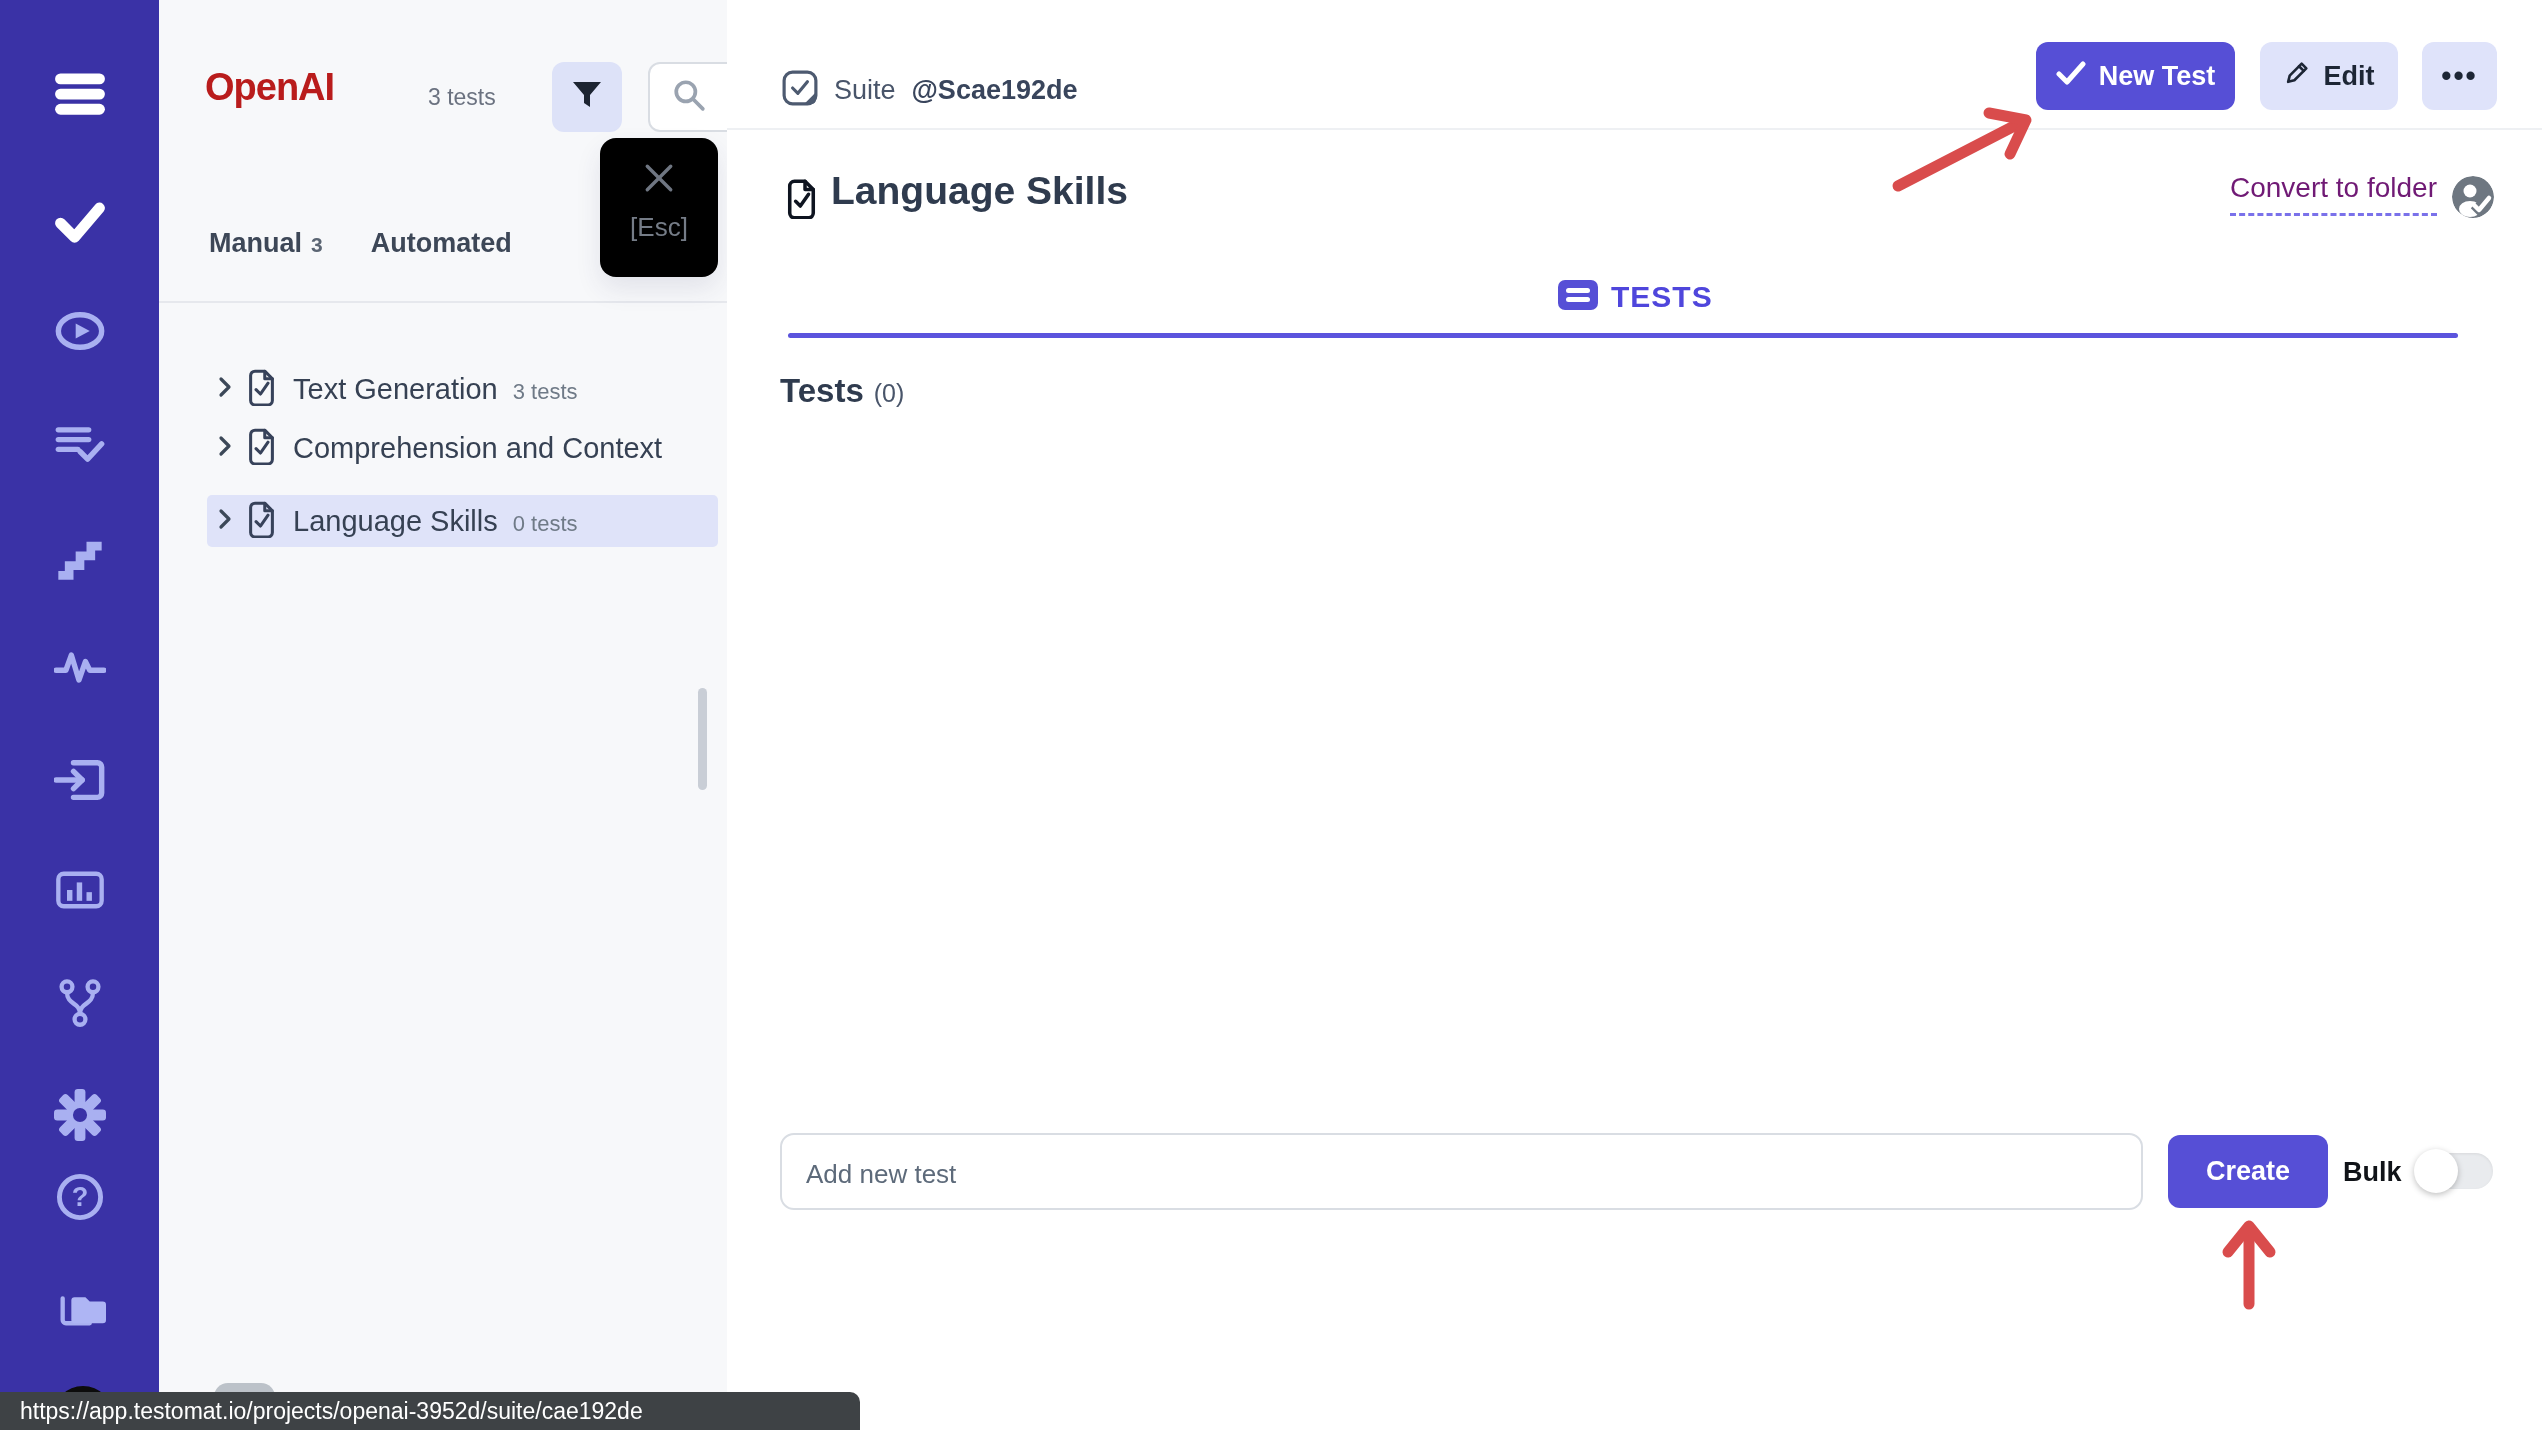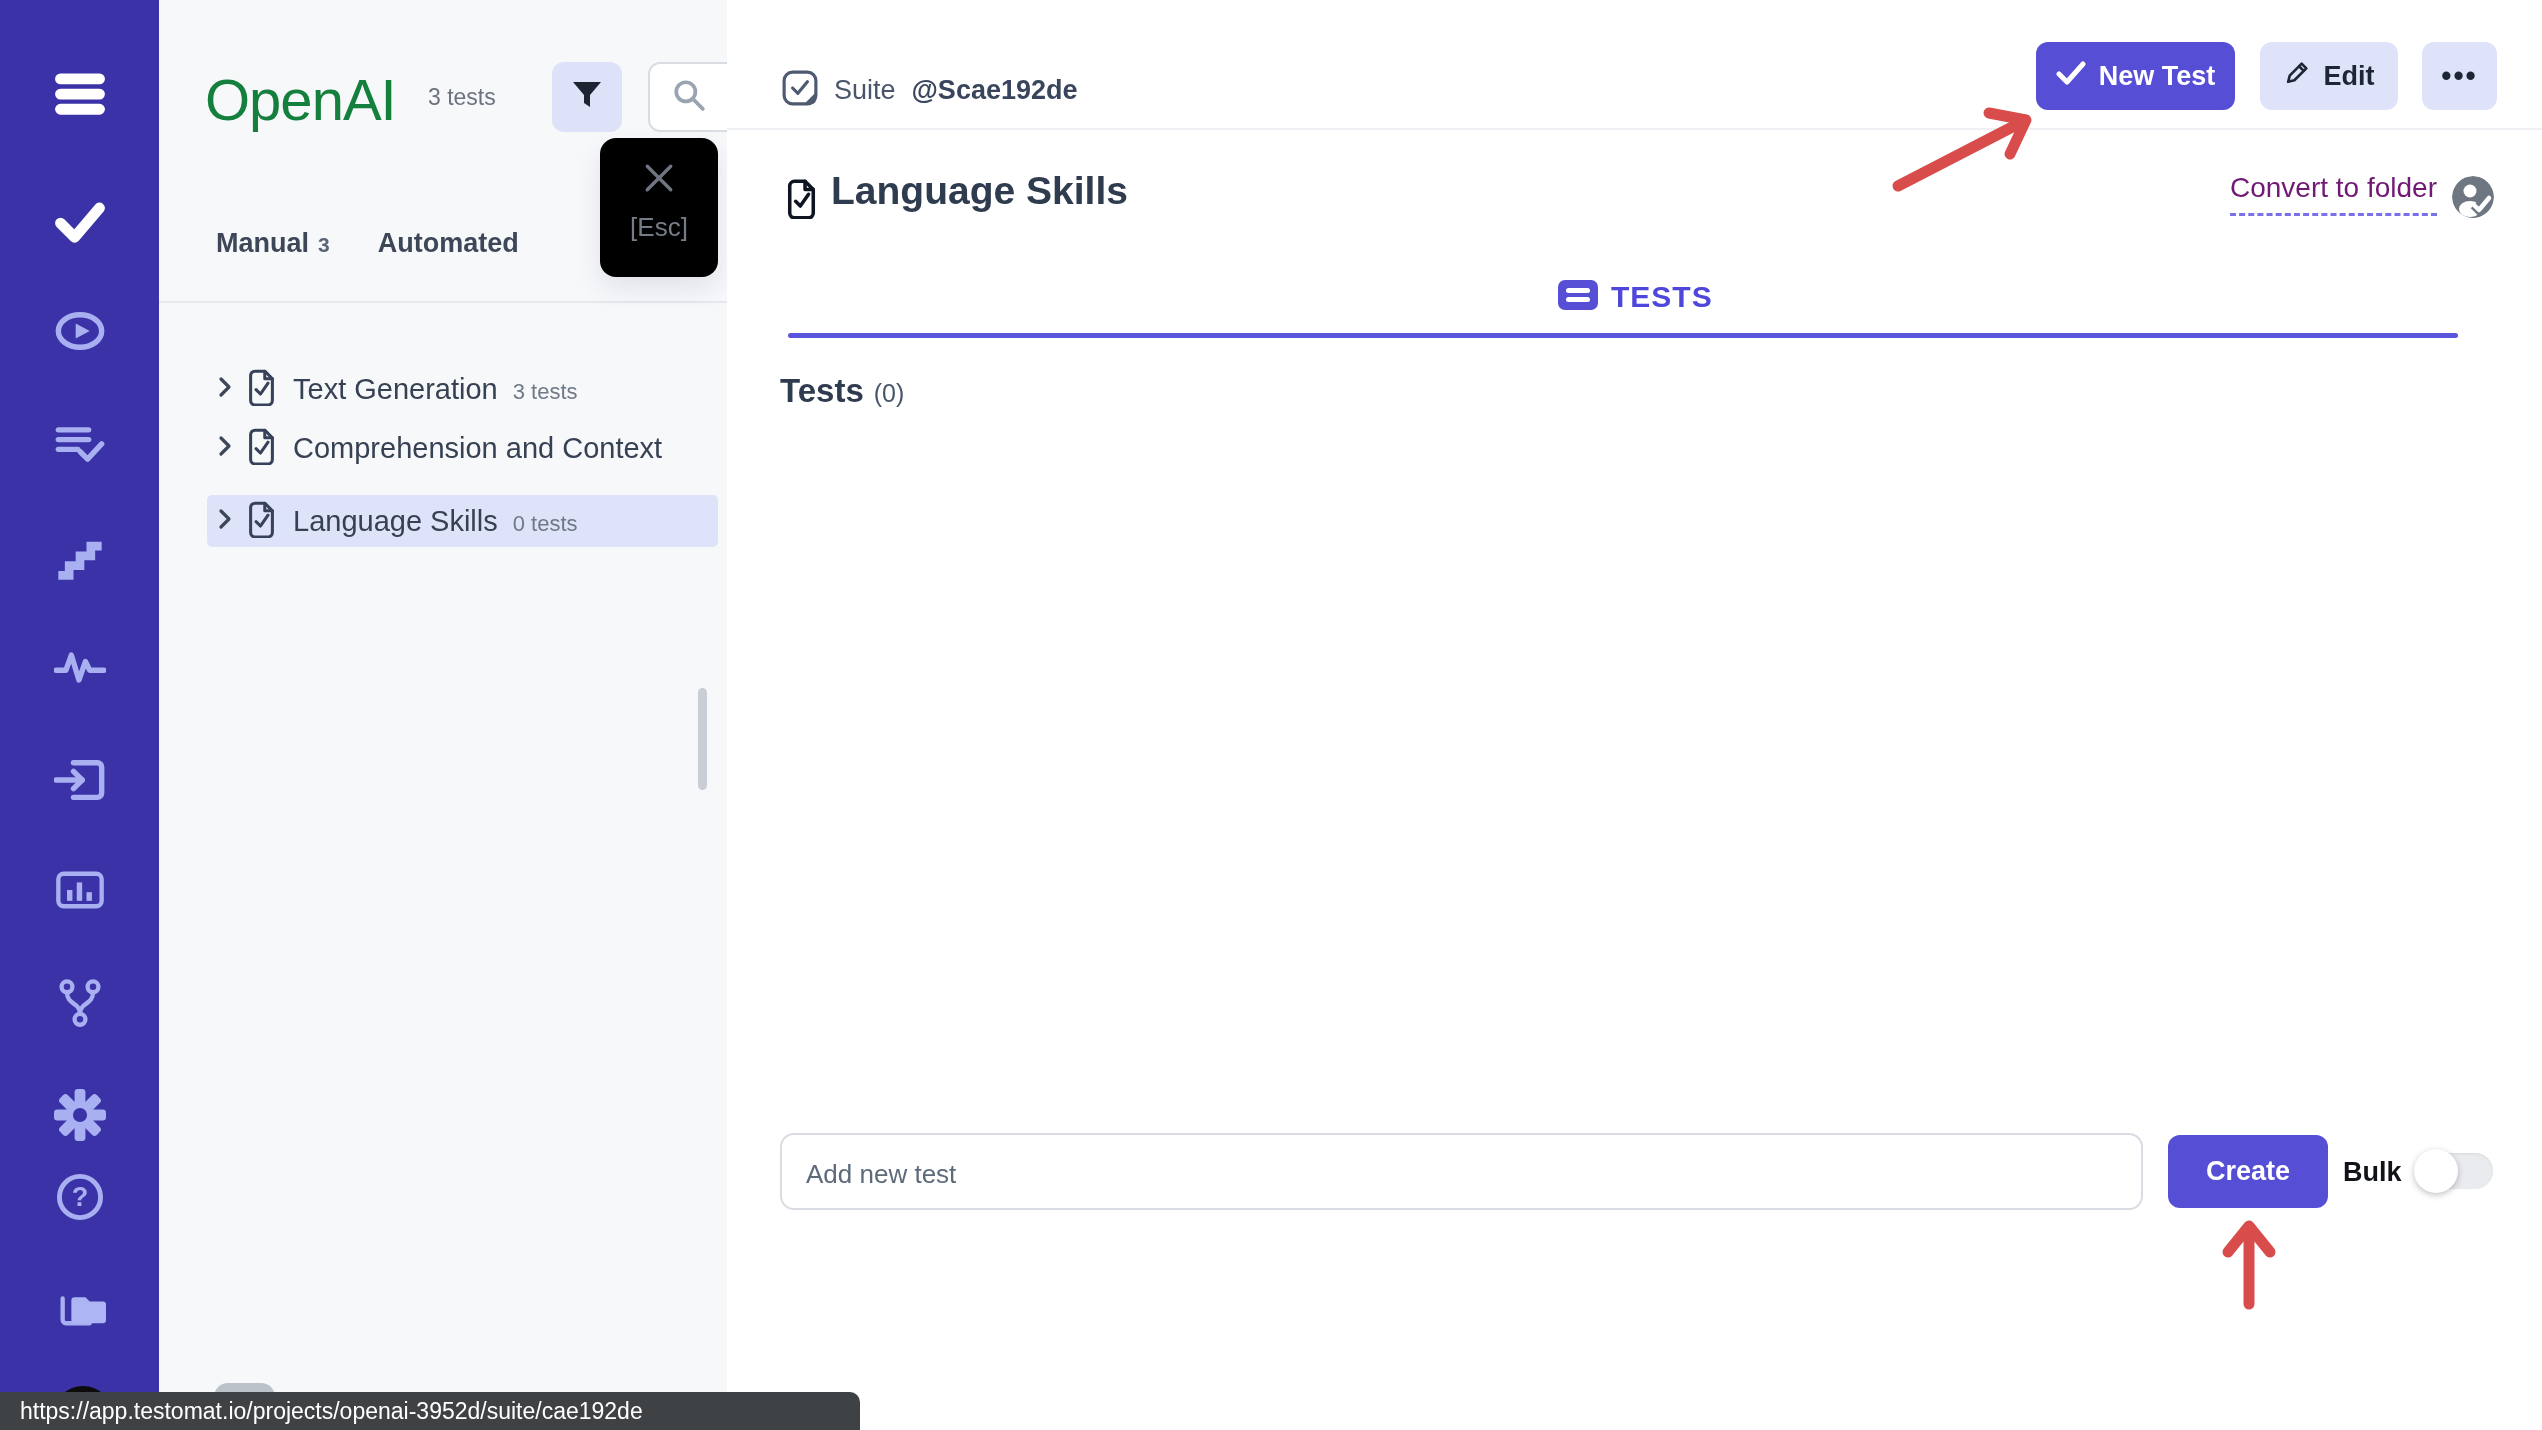--- a/index.html
+++ b/index.html
@@ -4,27 +4,27 @@
 <style>
   html,body{margin:0;padding:0;background:#ffffff;}
   #screen{position:relative;width:2542px;height:1430px;overflow:hidden;
           font-family:"Liberation Sans",sans-serif;background:#ffffff;}
   
   .sidebar{position:absolute;left:0;top:0;width:159px;height:1430px;background:#3a32a6;z-index:3;}
   .sb{position:absolute;left:50%;transform:translateX(-50%);width:56px;height:56px;
       display:flex;align-items:center;justify-content:center;}
   
   .panel{position:absolute;left:159px;top:0;width:568px;height:1430px;background:#f7f8fa;overflow:hidden;z-index:1;}
-  .logo{position:absolute;left:46px;top:66px;font-size:58px;font-weight:400;letter-spacing:-1px;color:#15803d;}
+  .logo{position:absolute;left:46px;top:66px;font-size:38px;font-weight:700;letter-spacing:-1px;color:#b91c1c;}
   .logo-count{position:absolute;left:269px;top:84px;font-size:23px;color:#6b7280;}
   .filter-btn{position:absolute;left:393px;top:62px;width:70px;height:70px;border-radius:12px;
               background:#dde2f8;display:flex;align-items:center;justify-content:center;}
   .search-box{position:absolute;left:489px;top:62px;width:140px;height:70px;background:#fff;
               border:2px solid #d9dde3;border-radius:12px;display:flex;align-items:center;padding-left:22px;box-sizing:border-box;}
-  .tabs{position:absolute;left:57px;top:228px;display:flex;gap:48px;align-items:baseline;}
+  .tabs{position:absolute;left:50px;top:228px;display:flex;gap:48px;align-items:baseline;}
   .tab{font-size:27px;font-weight:700;color:#3d4757;display:flex;align-items:baseline;gap:9px;}
   .tab .cnt{font-size:21px;font-weight:600;color:#5b6573;}
   .tabs-divider{position:absolute;left:0;top:301px;width:568px;height:2px;background:#e6e8ed;}
   .esc-popup{position:absolute;left:441px;top:138px;width:118px;height:139px;background:#000000;border-radius:16px;
              box-shadow:0 12px 26px rgba(45,45,100,.10);display:flex;flex-direction:column;align-items:center;}
   .esc-popup .hint{margin-top:14px;font-size:26px;color:#757c87;}
   .tree-row{position:absolute;left:48px;width:511px;height:52px;border-radius:5px;
             display:flex;align-items:center;}
   .tree-row.selected{background:#dfe3f9;}
   .tree-label{font-size:29px;font-weight:500;color:#364153;margin-left:16px;white-space:nowrap;}

